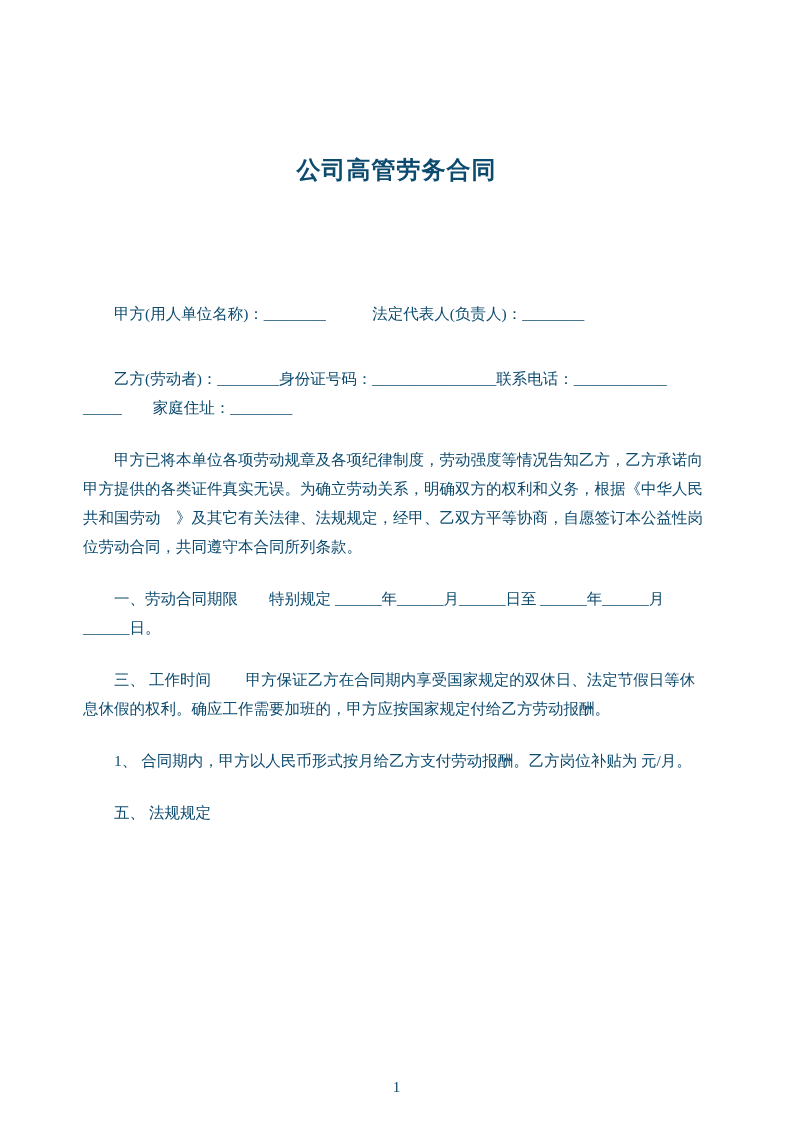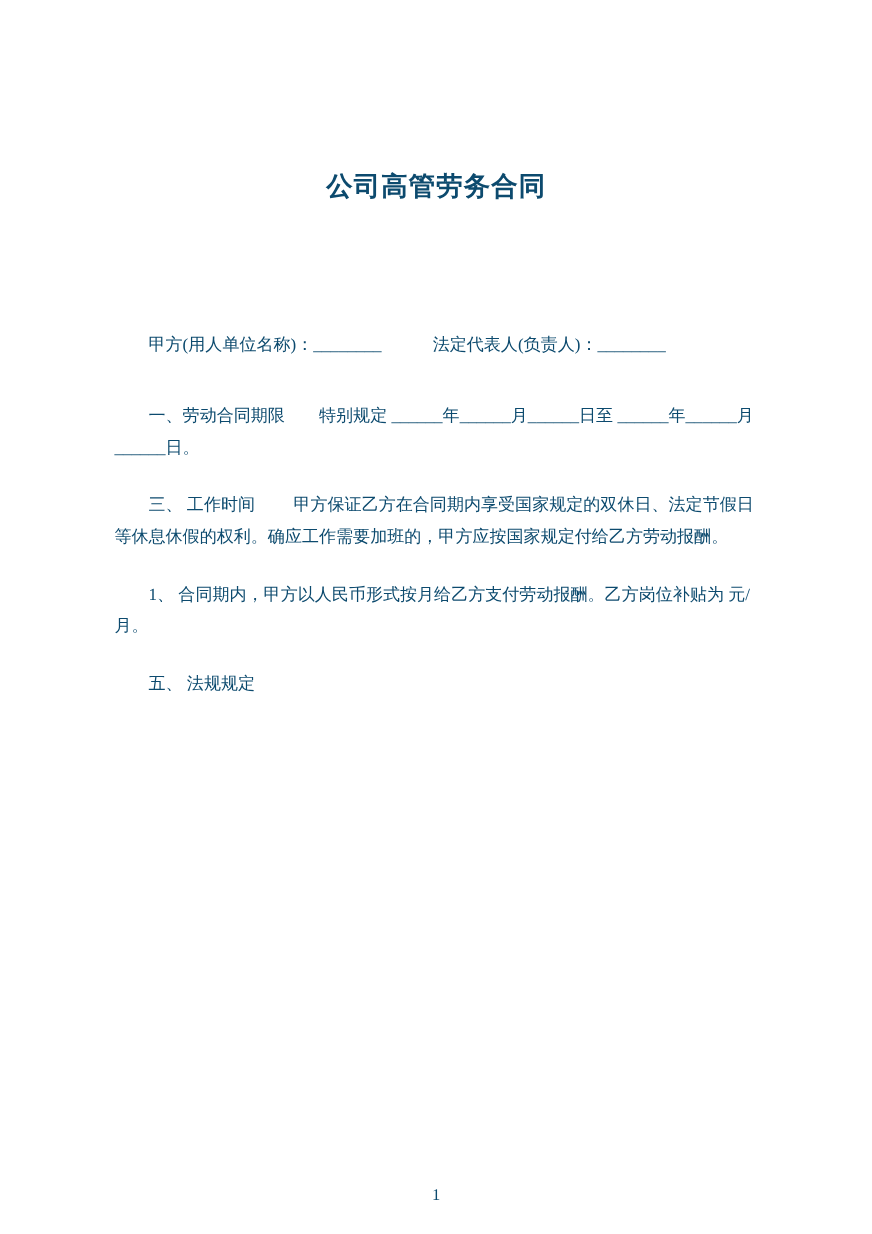--- a/index.html
+++ b/index.html
@@ -23,21 +23,21 @@
     margin: 0;
     padding: 138px 0 0 0;
     text-align: center;
     font-size: 24px;
     line-height: 33px;
     font-weight: 700;
     letter-spacing: 1px;
   }
   .doc-body {
     margin-top: 112px;
-    padding: 0 104px;
+    padding: 0 83px;
   }
   .para {
     margin: 0 0 23px 0;
     text-indent: 2em;
     white-space: pre-wrap;
     word-break: break-word;
   }
   .para.gap-lg {
     margin-bottom: 36px;
   }
@@ -52,20 +52,23 @@
   }
 </style>
 </head>
 <body>
 
 <div class="page">
   <h1 class="doc-title">公司高管劳务合同</h1>
 
   <div class="doc-body" id="doc-body">
       <p class="para party gap-lg">甲方(用人单位名称)：________　　　法定代表人(负责人)：________</p>
+      <p class="para party">乙方(劳动者)：________身份证号码：________________联系电话：____________
+_____　　家庭住址：________</p>
+      <p class="para body-text">甲方已将本单位各项劳动规章及各项纪律制度，劳动强度等情况告知乙方，乙方承诺向甲方提供的各类证件真实无误。为确立劳动关系，明确双方的权利和义务，根据《中华人民共和国劳动　》及其它有关法律、法规规定，经甲、乙双方平等协商，自愿签订本公益性岗位劳动合同，共同遵守本合同所列条款。</p>
       <p class="para clause">一、劳动合同期限　　特别规定 ______年______月______日至 ______年______月______日。</p>
       <p class="para clause">三、 工作时间　　 甲方保证乙方在合同期内享受国家规定的双休日、法定节假日等休息休假的权利。确应工作需要加班的，甲方应按国家规定付给乙方劳动报酬。</p>
       <p class="para sub-clause">1、 合同期内，甲方以人民币形式按月给乙方支付劳动报酬。乙方岗位补贴为 元/月。</p>
       <p class="para clause">五、 法规规定</p>
     </div>
 
   <div class="footer">
     <span class="page-number">1</span>
   </div>
 </div>

